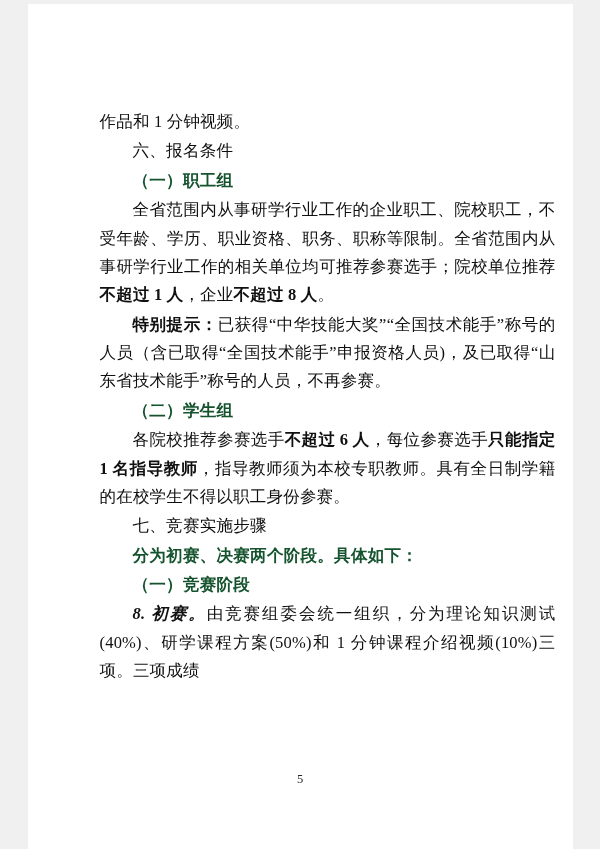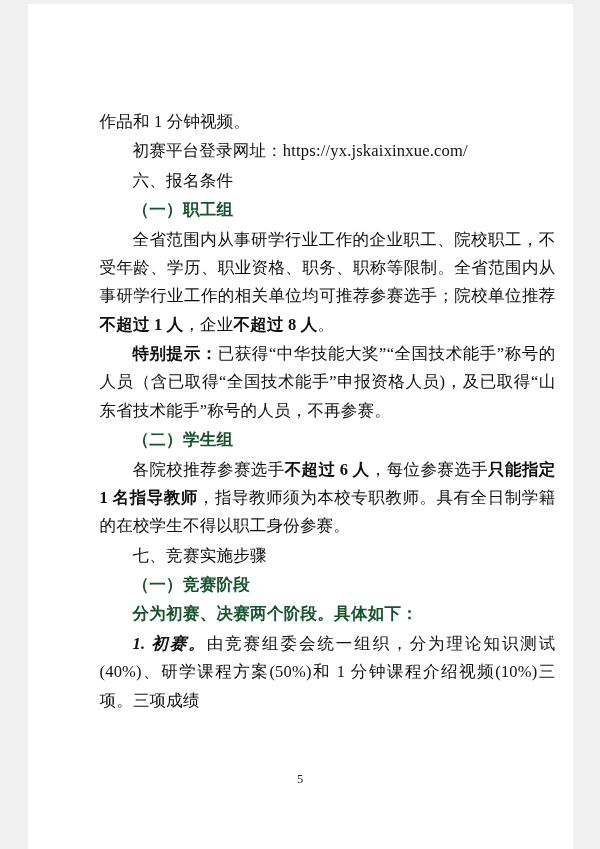--- a/index.html
+++ b/index.html
@@ -75,39 +75,38 @@
   }
 </style>
 </head>
 <body>
 
 <div class="page">
   <div class="content">
 
     <p class="para noindent">作品和 1 分钟视频。</p>
 
-    <p class="para indent2">初赛平台登录网址：https://yx.jskaixinxue.com/</p>
 
     <p class="heading">六、报名条件</p>
 
     <p class="subheading">（一）职工组</p>
 
     <p class="para indent2"><span>全省范围内从事研学行业工作的企业职工、院校职工，不受年龄、学历、职业资格、职务、职称等限制。全省范围内从事研学行业工作的相关单位均可推荐参赛选手；院校单位推荐</span><b class="bd">不超过 1 人</b><span>，企业</span><b class="bd">不超过 8 人</b><span>。</span></p>
 
     <p class="para indent2"><b class="bd">特别提示：</b><span>已获得“中华技能大奖”“全国技术能手”称号的人员（含已取得“全国技术能手”申报资格人员)，及已取得“山东省技术能手”称号的人员，不再参赛。</span></p>
 
     <p class="subheading">（二）学生组</p>
 
 
     <p class="para indent2"><span>各院校推荐参赛选手</span><b class="bd">不超过 6 人</b><span>，每位参赛选手</span><b class="bd">只能指定 1 名指导教师</b><span>，指导教师须为本校专职教师。具有全日制学籍的在校学生不得以职工身份参赛。</span></p>
 
     <p class="heading">七、竞赛实施步骤</p>
 
+    <p class="subheading">分为初赛、决赛两个阶段。具体如下：</p>
+
     <p class="subheading">（一）竞赛阶段</p>
 
-    <p class="subheading">分为初赛、决赛两个阶段。具体如下：</p>
-
-    <p class="para indent2"><i class="it">1. 初赛。</i><span>由竞赛组委会统一组织，分为理论知识测试(40%)、研学课程方案(50%)和 1 分钟课程介绍视频(10%)三项。三项成绩</span></p>
+    <p class="para indent2"><i class="it">8. 初赛。</i><span>由竞赛组委会统一组织，分为理论知识测试(40%)、研学课程方案(50%)和 1 分钟课程介绍视频(10%)三项。三项成绩</span></p>
 
   </div>
 
   <div class="pagenum">5</div>
 </div>
 
 </body></html>

